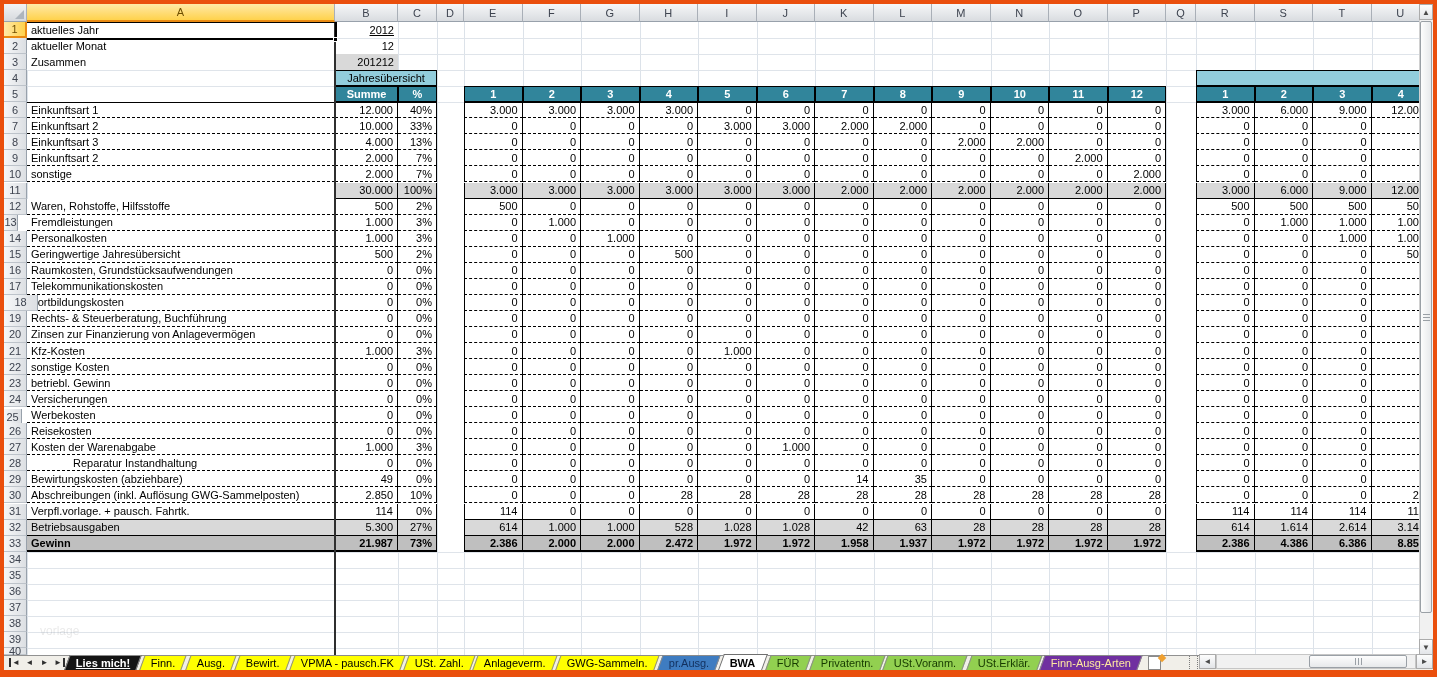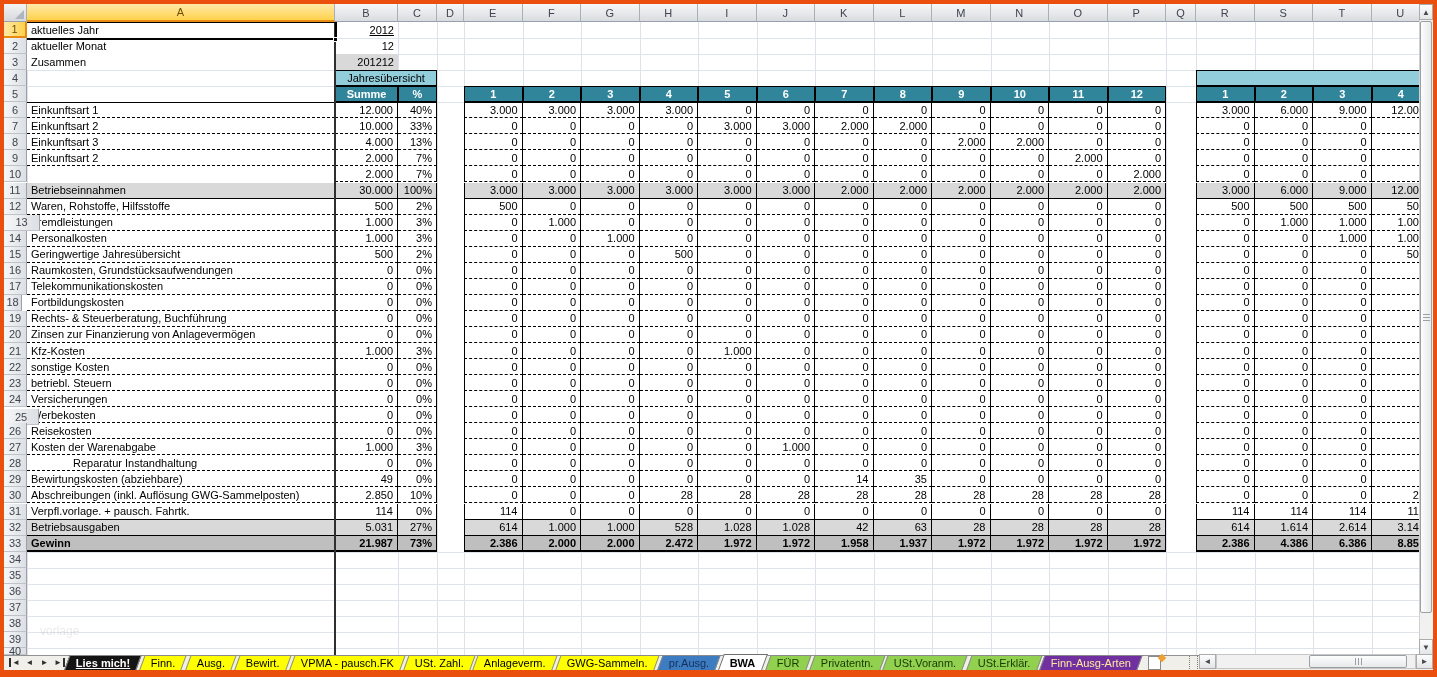--- a/index.html
+++ b/index.html
@@ -187,39 +187,39 @@
     <div class="abs cell num" style="left: 815px; top: 150.4px; width: 58.5px; height: 16.05px; background: rgb(255, 255, 255); border-bottom: 1px dashed rgb(0, 0, 0); border-right: 1px solid rgb(0, 0, 0);">0</div>
     <div class="abs cell num" style="left: 873.5px; top: 150.4px; width: 58.5px; height: 16.05px; background: rgb(255, 255, 255); border-bottom: 1px dashed rgb(0, 0, 0); border-right: 1px solid rgb(0, 0, 0);">0</div>
     <div class="abs cell num" style="left: 932px; top: 150.4px; width: 58.5px; height: 16.05px; background: rgb(255, 255, 255); border-bottom: 1px dashed rgb(0, 0, 0); border-right: 1px solid rgb(0, 0, 0);">0</div>
     <div class="abs cell num" style="left: 990.5px; top: 150.4px; width: 58.5px; height: 16.05px; background: rgb(255, 255, 255); border-bottom: 1px dashed rgb(0, 0, 0); border-right: 1px solid rgb(0, 0, 0);">0</div>
     <div class="abs cell num" style="left: 1049px; top: 150.4px; width: 58.5px; height: 16.05px; background: rgb(255, 255, 255); border-bottom: 1px dashed rgb(0, 0, 0); border-right: 1px solid rgb(0, 0, 0);">2.000</div>
     <div class="abs cell num" style="left: 1107.5px; top: 150.4px; width: 58.5px; height: 16.05px; background: rgb(255, 255, 255); border-bottom: 1px dashed rgb(0, 0, 0); border-right: 1px solid rgb(0, 0, 0);">0</div>
     <div class="abs cell num" style="left: 1196px; top: 150.4px; width: 58.5px; height: 16.05px; background: rgb(255, 255, 255); border-bottom: 1px dashed rgb(0, 0, 0); border-right: 1px solid rgb(0, 0, 0); border-left: 1px solid rgb(0, 0, 0);">0</div>
     <div class="abs cell num" style="left: 1254.5px; top: 150.4px; width: 58.5px; height: 16.05px; background: rgb(255, 255, 255); border-bottom: 1px dashed rgb(0, 0, 0); border-right: 1px solid rgb(0, 0, 0);">0</div>
     <div class="abs cell num" style="left: 1313px; top: 150.4px; width: 58.5px; height: 16.05px; background: rgb(255, 255, 255); border-bottom: 1px dashed rgb(0, 0, 0); border-right: 1px solid rgb(0, 0, 0);">0</div>
     <div class="abs cell num" style="left: 1371.5px; top: 150.4px; width: 58.5px; height: 16.05px; background: rgb(255, 255, 255); border-bottom: 1px dashed rgb(0, 0, 0); border-right: 1px solid rgb(0, 0, 0);">0</div>
+    <div class="abs cell lbl" style="left: 27px; top: 166.45px; width: 308px; height: 16.05px; background: rgb(255, 255, 255); border-bottom: 1px dashed rgb(0, 0, 0);">sonstige</div>
     <div class="abs cell num" style="left: 335px; top: 166.45px; width: 63px; height: 16.05px; background: rgb(255, 255, 255); border-bottom: 1px dashed rgb(0, 0, 0); border-left: 1px solid rgb(0, 0, 0); border-right: 1px solid rgb(0, 0, 0);">2.000</div>
     <div class="abs cell num" style="left: 398px; top: 166.45px; width: 39px; height: 16.05px; background: rgb(255, 255, 255); border-bottom: 1px dashed rgb(0, 0, 0); border-right: 1px solid rgb(0, 0, 0);">7%</div>
     <div class="abs cell num" style="left: 464px; top: 166.45px; width: 58.5px; height: 16.05px; background: rgb(255, 255, 255); border-bottom: 1px dashed rgb(0, 0, 0); border-right: 1px solid rgb(0, 0, 0); border-left: 1px solid rgb(0, 0, 0);">0</div>
     <div class="abs cell num" style="left: 522.5px; top: 166.45px; width: 58.5px; height: 16.05px; background: rgb(255, 255, 255); border-bottom: 1px dashed rgb(0, 0, 0); border-right: 1px solid rgb(0, 0, 0);">0</div>
     <div class="abs cell num" style="left: 581px; top: 166.45px; width: 58.5px; height: 16.05px; background: rgb(255, 255, 255); border-bottom: 1px dashed rgb(0, 0, 0); border-right: 1px solid rgb(0, 0, 0);">0</div>
     <div class="abs cell num" style="left: 639.5px; top: 166.45px; width: 58.5px; height: 16.05px; background: rgb(255, 255, 255); border-bottom: 1px dashed rgb(0, 0, 0); border-right: 1px solid rgb(0, 0, 0);">0</div>
     <div class="abs cell num" style="left: 698px; top: 166.45px; width: 58.5px; height: 16.05px; background: rgb(255, 255, 255); border-bottom: 1px dashed rgb(0, 0, 0); border-right: 1px solid rgb(0, 0, 0);">0</div>
     <div class="abs cell num" style="left: 756.5px; top: 166.45px; width: 58.5px; height: 16.05px; background: rgb(255, 255, 255); border-bottom: 1px dashed rgb(0, 0, 0); border-right: 1px solid rgb(0, 0, 0);">0</div>
     <div class="abs cell num" style="left: 815px; top: 166.45px; width: 58.5px; height: 16.05px; background: rgb(255, 255, 255); border-bottom: 1px dashed rgb(0, 0, 0); border-right: 1px solid rgb(0, 0, 0);">0</div>
     <div class="abs cell num" style="left: 873.5px; top: 166.45px; width: 58.5px; height: 16.05px; background: rgb(255, 255, 255); border-bottom: 1px dashed rgb(0, 0, 0); border-right: 1px solid rgb(0, 0, 0);">0</div>
     <div class="abs cell num" style="left: 932px; top: 166.45px; width: 58.5px; height: 16.05px; background: rgb(255, 255, 255); border-bottom: 1px dashed rgb(0, 0, 0); border-right: 1px solid rgb(0, 0, 0);">0</div>
     <div class="abs cell num" style="left: 990.5px; top: 166.45px; width: 58.5px; height: 16.05px; background: rgb(255, 255, 255); border-bottom: 1px dashed rgb(0, 0, 0); border-right: 1px solid rgb(0, 0, 0);">0</div>
     <div class="abs cell num" style="left: 1049px; top: 166.45px; width: 58.5px; height: 16.05px; background: rgb(255, 255, 255); border-bottom: 1px dashed rgb(0, 0, 0); border-right: 1px solid rgb(0, 0, 0);">0</div>
     <div class="abs cell num" style="left: 1107.5px; top: 166.45px; width: 58.5px; height: 16.05px; background: rgb(255, 255, 255); border-bottom: 1px dashed rgb(0, 0, 0); border-right: 1px solid rgb(0, 0, 0);">2.000</div>
     <div class="abs cell num" style="left: 1196px; top: 166.45px; width: 58.5px; height: 16.05px; background: rgb(255, 255, 255); border-bottom: 1px dashed rgb(0, 0, 0); border-right: 1px solid rgb(0, 0, 0); border-left: 1px solid rgb(0, 0, 0);">0</div>
     <div class="abs cell num" style="left: 1254.5px; top: 166.45px; width: 58.5px; height: 16.05px; background: rgb(255, 255, 255); border-bottom: 1px dashed rgb(0, 0, 0); border-right: 1px solid rgb(0, 0, 0);">0</div>
     <div class="abs cell num" style="left: 1313px; top: 166.45px; width: 58.5px; height: 16.05px; background: rgb(255, 255, 255); border-bottom: 1px dashed rgb(0, 0, 0); border-right: 1px solid rgb(0, 0, 0);">0</div>
     <div class="abs cell num" style="left: 1371.5px; top: 166.45px; width: 58.5px; height: 16.05px; background: rgb(255, 255, 255); border-bottom: 1px dashed rgb(0, 0, 0); border-right: 1px solid rgb(0, 0, 0);">0</div>
-    <div class="abs cell lbl" style="left: 27px; top: 182.5px; width: 308px; height: 16.05px; background: rgb(217, 217, 217); border-bottom: 1px solid rgb(0, 0, 0);">Betriebseinnahmen</div>
     <div class="abs cell num" style="left: 335px; top: 182.5px; width: 63px; height: 16.05px; background: rgb(217, 217, 217); border-bottom: 1px solid rgb(0, 0, 0); border-left: 1px solid rgb(0, 0, 0); border-right: 1px solid rgb(0, 0, 0);">30.000</div>
     <div class="abs cell num" style="left: 398px; top: 182.5px; width: 39px; height: 16.05px; background: rgb(217, 217, 217); border-bottom: 1px solid rgb(0, 0, 0); border-right: 1px solid rgb(0, 0, 0);">100%</div>
     <div class="abs cell num" style="left: 464px; top: 182.5px; width: 58.5px; height: 16.05px; background: rgb(217, 217, 217); border-bottom: 1px solid rgb(0, 0, 0); border-right: 1px solid rgb(0, 0, 0); border-left: 1px solid rgb(0, 0, 0);">3.000</div>
     <div class="abs cell num" style="left: 522.5px; top: 182.5px; width: 58.5px; height: 16.05px; background: rgb(217, 217, 217); border-bottom: 1px solid rgb(0, 0, 0); border-right: 1px solid rgb(0, 0, 0);">3.000</div>
     <div class="abs cell num" style="left: 581px; top: 182.5px; width: 58.5px; height: 16.05px; background: rgb(217, 217, 217); border-bottom: 1px solid rgb(0, 0, 0); border-right: 1px solid rgb(0, 0, 0);">3.000</div>
     <div class="abs cell num" style="left: 639.5px; top: 182.5px; width: 58.5px; height: 16.05px; background: rgb(217, 217, 217); border-bottom: 1px solid rgb(0, 0, 0); border-right: 1px solid rgb(0, 0, 0);">3.000</div>
     <div class="abs cell num" style="left: 698px; top: 182.5px; width: 58.5px; height: 16.05px; background: rgb(217, 217, 217); border-bottom: 1px solid rgb(0, 0, 0); border-right: 1px solid rgb(0, 0, 0);">3.000</div>
     <div class="abs cell num" style="left: 756.5px; top: 182.5px; width: 58.5px; height: 16.05px; background: rgb(217, 217, 217); border-bottom: 1px solid rgb(0, 0, 0); border-right: 1px solid rgb(0, 0, 0);">3.000</div>
     <div class="abs cell num" style="left: 815px; top: 182.5px; width: 58.5px; height: 16.05px; background: rgb(217, 217, 217); border-bottom: 1px solid rgb(0, 0, 0); border-right: 1px solid rgb(0, 0, 0);">2.000</div>
     <div class="abs cell num" style="left: 873.5px; top: 182.5px; width: 58.5px; height: 16.05px; background: rgb(217, 217, 217); border-bottom: 1px solid rgb(0, 0, 0); border-right: 1px solid rgb(0, 0, 0);">2.000</div>
@@ -433,21 +433,21 @@
     <div class="abs cell num" style="left: 815px; top: 359.05px; width: 58.5px; height: 16.05px; background: rgb(255, 255, 255); border-bottom: 1px dashed rgb(0, 0, 0); border-right: 1px solid rgb(0, 0, 0);">0</div>
     <div class="abs cell num" style="left: 873.5px; top: 359.05px; width: 58.5px; height: 16.05px; background: rgb(255, 255, 255); border-bottom: 1px dashed rgb(0, 0, 0); border-right: 1px solid rgb(0, 0, 0);">0</div>
     <div class="abs cell num" style="left: 932px; top: 359.05px; width: 58.5px; height: 16.05px; background: rgb(255, 255, 255); border-bottom: 1px dashed rgb(0, 0, 0); border-right: 1px solid rgb(0, 0, 0);">0</div>
     <div class="abs cell num" style="left: 990.5px; top: 359.05px; width: 58.5px; height: 16.05px; background: rgb(255, 255, 255); border-bottom: 1px dashed rgb(0, 0, 0); border-right: 1px solid rgb(0, 0, 0);">0</div>
     <div class="abs cell num" style="left: 1049px; top: 359.05px; width: 58.5px; height: 16.05px; background: rgb(255, 255, 255); border-bottom: 1px dashed rgb(0, 0, 0); border-right: 1px solid rgb(0, 0, 0);">0</div>
     <div class="abs cell num" style="left: 1107.5px; top: 359.05px; width: 58.5px; height: 16.05px; background: rgb(255, 255, 255); border-bottom: 1px dashed rgb(0, 0, 0); border-right: 1px solid rgb(0, 0, 0);">0</div>
     <div class="abs cell num" style="left: 1196px; top: 359.05px; width: 58.5px; height: 16.05px; background: rgb(255, 255, 255); border-bottom: 1px dashed rgb(0, 0, 0); border-right: 1px solid rgb(0, 0, 0); border-left: 1px solid rgb(0, 0, 0);">0</div>
     <div class="abs cell num" style="left: 1254.5px; top: 359.05px; width: 58.5px; height: 16.05px; background: rgb(255, 255, 255); border-bottom: 1px dashed rgb(0, 0, 0); border-right: 1px solid rgb(0, 0, 0);">0</div>
     <div class="abs cell num" style="left: 1313px; top: 359.05px; width: 58.5px; height: 16.05px; background: rgb(255, 255, 255); border-bottom: 1px dashed rgb(0, 0, 0); border-right: 1px solid rgb(0, 0, 0);">0</div>
     <div class="abs cell num" style="left: 1371.5px; top: 359.05px; width: 58.5px; height: 16.05px; background: rgb(255, 255, 255); border-bottom: 1px dashed rgb(0, 0, 0); border-right: 1px solid rgb(0, 0, 0);">0</div>
-    <div class="abs cell lbl" style="left: 27px; top: 375.1px; width: 308px; height: 16.05px; background: rgb(255, 255, 255); border-bottom: 1px dashed rgb(0, 0, 0);">betriebl. Steuern</div>
+    <div class="abs cell lbl" style="left: 27px; top: 375.1px; width: 308px; height: 16.05px; background: rgb(255, 255, 255); border-bottom: 1px dashed rgb(0, 0, 0);">betriebl. Gewinn</div>
     <div class="abs cell num" style="left: 335px; top: 375.1px; width: 63px; height: 16.05px; background: rgb(255, 255, 255); border-bottom: 1px dashed rgb(0, 0, 0); border-left: 1px solid rgb(0, 0, 0); border-right: 1px solid rgb(0, 0, 0);">0</div>
     <div class="abs cell num" style="left: 398px; top: 375.1px; width: 39px; height: 16.05px; background: rgb(255, 255, 255); border-bottom: 1px dashed rgb(0, 0, 0); border-right: 1px solid rgb(0, 0, 0);">0%</div>
     <div class="abs cell num" style="left: 464px; top: 375.1px; width: 58.5px; height: 16.05px; background: rgb(255, 255, 255); border-bottom: 1px dashed rgb(0, 0, 0); border-right: 1px solid rgb(0, 0, 0); border-left: 1px solid rgb(0, 0, 0);">0</div>
     <div class="abs cell num" style="left: 522.5px; top: 375.1px; width: 58.5px; height: 16.05px; background: rgb(255, 255, 255); border-bottom: 1px dashed rgb(0, 0, 0); border-right: 1px solid rgb(0, 0, 0);">0</div>
     <div class="abs cell num" style="left: 581px; top: 375.1px; width: 58.5px; height: 16.05px; background: rgb(255, 255, 255); border-bottom: 1px dashed rgb(0, 0, 0); border-right: 1px solid rgb(0, 0, 0);">0</div>
     <div class="abs cell num" style="left: 639.5px; top: 375.1px; width: 58.5px; height: 16.05px; background: rgb(255, 255, 255); border-bottom: 1px dashed rgb(0, 0, 0); border-right: 1px solid rgb(0, 0, 0);">0</div>
     <div class="abs cell num" style="left: 698px; top: 375.1px; width: 58.5px; height: 16.05px; background: rgb(255, 255, 255); border-bottom: 1px dashed rgb(0, 0, 0); border-right: 1px solid rgb(0, 0, 0);">0</div>
     <div class="abs cell num" style="left: 756.5px; top: 375.1px; width: 58.5px; height: 16.05px; background: rgb(255, 255, 255); border-bottom: 1px dashed rgb(0, 0, 0); border-right: 1px solid rgb(0, 0, 0);">0</div>
     <div class="abs cell num" style="left: 815px; top: 375.1px; width: 58.5px; height: 16.05px; background: rgb(255, 255, 255); border-bottom: 1px dashed rgb(0, 0, 0); border-right: 1px solid rgb(0, 0, 0);">0</div>
     <div class="abs cell num" style="left: 873.5px; top: 375.1px; width: 58.5px; height: 16.05px; background: rgb(255, 255, 255); border-bottom: 1px dashed rgb(0, 0, 0); border-right: 1px solid rgb(0, 0, 0);">0</div>
@@ -605,21 +605,21 @@
     <div class="abs cell num" style="left: 873.5px; top: 503.5px; width: 58.5px; height: 16.05px; background: rgb(255, 255, 255); border-bottom: 1px solid rgb(0, 0, 0); border-right: 1px solid rgb(0, 0, 0);">0</div>
     <div class="abs cell num" style="left: 932px; top: 503.5px; width: 58.5px; height: 16.05px; background: rgb(255, 255, 255); border-bottom: 1px solid rgb(0, 0, 0); border-right: 1px solid rgb(0, 0, 0);">0</div>
     <div class="abs cell num" style="left: 990.5px; top: 503.5px; width: 58.5px; height: 16.05px; background: rgb(255, 255, 255); border-bottom: 1px solid rgb(0, 0, 0); border-right: 1px solid rgb(0, 0, 0);">0</div>
     <div class="abs cell num" style="left: 1049px; top: 503.5px; width: 58.5px; height: 16.05px; background: rgb(255, 255, 255); border-bottom: 1px solid rgb(0, 0, 0); border-right: 1px solid rgb(0, 0, 0);">0</div>
     <div class="abs cell num" style="left: 1107.5px; top: 503.5px; width: 58.5px; height: 16.05px; background: rgb(255, 255, 255); border-bottom: 1px solid rgb(0, 0, 0); border-right: 1px solid rgb(0, 0, 0);">0</div>
     <div class="abs cell num" style="left: 1196px; top: 503.5px; width: 58.5px; height: 16.05px; background: rgb(255, 255, 255); border-bottom: 1px solid rgb(0, 0, 0); border-right: 1px solid rgb(0, 0, 0); border-left: 1px solid rgb(0, 0, 0);">114</div>
     <div class="abs cell num" style="left: 1254.5px; top: 503.5px; width: 58.5px; height: 16.05px; background: rgb(255, 255, 255); border-bottom: 1px solid rgb(0, 0, 0); border-right: 1px solid rgb(0, 0, 0);">114</div>
     <div class="abs cell num" style="left: 1313px; top: 503.5px; width: 58.5px; height: 16.05px; background: rgb(255, 255, 255); border-bottom: 1px solid rgb(0, 0, 0); border-right: 1px solid rgb(0, 0, 0);">114</div>
     <div class="abs cell num" style="left: 1371.5px; top: 503.5px; width: 58.5px; height: 16.05px; background: rgb(255, 255, 255); border-bottom: 1px solid rgb(0, 0, 0); border-right: 1px solid rgb(0, 0, 0);">114</div>
     <div class="abs cell lbl" style="left: 27px; top: 519.55px; width: 308px; height: 16.05px; background: rgb(217, 217, 217); border-bottom: 1px solid rgb(0, 0, 0);">Betriebsausgaben</div>
-    <div class="abs cell num" style="left: 335px; top: 519.55px; width: 63px; height: 16.05px; background: rgb(217, 217, 217); border-bottom: 1px solid rgb(0, 0, 0); border-left: 1px solid rgb(0, 0, 0); border-right: 1px solid rgb(0, 0, 0);">5.031</div>
+    <div class="abs cell num" style="left: 335px; top: 519.55px; width: 63px; height: 16.05px; background: rgb(217, 217, 217); border-bottom: 1px solid rgb(0, 0, 0); border-left: 1px solid rgb(0, 0, 0); border-right: 1px solid rgb(0, 0, 0);">5.300</div>
     <div class="abs cell num" style="left: 398px; top: 519.55px; width: 39px; height: 16.05px; background: rgb(217, 217, 217); border-bottom: 1px solid rgb(0, 0, 0); border-right: 1px solid rgb(0, 0, 0);">27%</div>
     <div class="abs cell num" style="left: 464px; top: 519.55px; width: 58.5px; height: 16.05px; background: rgb(217, 217, 217); border-bottom: 1px solid rgb(0, 0, 0); border-right: 1px solid rgb(0, 0, 0); border-left: 1px solid rgb(0, 0, 0);">614</div>
     <div class="abs cell num" style="left: 522.5px; top: 519.55px; width: 58.5px; height: 16.05px; background: rgb(217, 217, 217); border-bottom: 1px solid rgb(0, 0, 0); border-right: 1px solid rgb(0, 0, 0);">1.000</div>
     <div class="abs cell num" style="left: 581px; top: 519.55px; width: 58.5px; height: 16.05px; background: rgb(217, 217, 217); border-bottom: 1px solid rgb(0, 0, 0); border-right: 1px solid rgb(0, 0, 0);">1.000</div>
     <div class="abs cell num" style="left: 639.5px; top: 519.55px; width: 58.5px; height: 16.05px; background: rgb(217, 217, 217); border-bottom: 1px solid rgb(0, 0, 0); border-right: 1px solid rgb(0, 0, 0);">528</div>
     <div class="abs cell num" style="left: 698px; top: 519.55px; width: 58.5px; height: 16.05px; background: rgb(217, 217, 217); border-bottom: 1px solid rgb(0, 0, 0); border-right: 1px solid rgb(0, 0, 0);">1.028</div>
     <div class="abs cell num" style="left: 756.5px; top: 519.55px; width: 58.5px; height: 16.05px; background: rgb(217, 217, 217); border-bottom: 1px solid rgb(0, 0, 0); border-right: 1px solid rgb(0, 0, 0);">1.028</div>
     <div class="abs cell num" style="left: 815px; top: 519.55px; width: 58.5px; height: 16.05px; background: rgb(217, 217, 217); border-bottom: 1px solid rgb(0, 0, 0); border-right: 1px solid rgb(0, 0, 0);">42</div>
     <div class="abs cell num" style="left: 873.5px; top: 519.55px; width: 58.5px; height: 16.05px; background: rgb(217, 217, 217); border-bottom: 1px solid rgb(0, 0, 0); border-right: 1px solid rgb(0, 0, 0);">63</div>
     <div class="abs cell num" style="left: 932px; top: 519.55px; width: 58.5px; height: 16.05px; background: rgb(217, 217, 217); border-bottom: 1px solid rgb(0, 0, 0); border-right: 1px solid rgb(0, 0, 0);">28</div>
@@ -682,33 +682,33 @@
     <div class="abs hdr rowhdr" style="left: 4px; top: 54.1px; width: 23px; height: 16.05px;">3</div>
     <div class="abs hdr rowhdr" style="left: 4px; top: 70.15px; width: 23px; height: 16.05px;">4</div>
     <div class="abs hdr rowhdr" style="left: 4px; top: 86.2px; width: 23px; height: 16.05px;">5</div>
     <div class="abs hdr rowhdr" style="left: 4px; top: 102.25px; width: 23px; height: 16.05px;">6</div>
     <div class="abs hdr rowhdr" style="left: 4px; top: 118.3px; width: 23px; height: 16.05px;">7</div>
     <div class="abs hdr rowhdr" style="left: 4px; top: 134.35px; width: 23px; height: 16.05px;">8</div>
     <div class="abs hdr rowhdr" style="left: 4px; top: 150.4px; width: 23px; height: 16.05px;">9</div>
     <div class="abs hdr rowhdr" style="left: 4px; top: 166.45px; width: 23px; height: 16.05px;">10</div>
     <div class="abs hdr rowhdr" style="left: 4px; top: 182.5px; width: 23px; height: 16.05px;">11</div>
     <div class="abs hdr rowhdr" style="left: 4px; top: 198.55px; width: 23px; height: 16.05px;">12</div>
-    <div class="abs hdr rowhdr" style="left: 4px; top: 214.6px; width: 36px; height: 16.05px;">13</div>
+    <div class="abs hdr rowhdr" style="left: 4px; top: 214.6px; width: 14px; height: 16.05px;">13</div>
     <div class="abs hdr rowhdr" style="left: 4px; top: 230.65px; width: 23px; height: 16.05px;">14</div>
     <div class="abs hdr rowhdr" style="left: 4px; top: 246.7px; width: 23px; height: 16.05px;">15</div>
     <div class="abs hdr rowhdr" style="left: 4px; top: 262.75px; width: 23px; height: 16.05px;">16</div>
     <div class="abs hdr rowhdr" style="left: 4px; top: 278.8px; width: 23px; height: 16.05px;">17</div>
-    <div class="abs hdr rowhdr" style="left: 4px; top: 294.85px; width: 18px; height: 16.05px;">18</div>
+    <div class="abs hdr rowhdr" style="left: 4px; top: 294.85px; width: 34px; height: 16.05px;">18</div>
     <div class="abs hdr rowhdr" style="left: 4px; top: 310.9px; width: 23px; height: 16.05px;">19</div>
     <div class="abs hdr rowhdr" style="left: 4px; top: 326.95px; width: 23px; height: 16.05px;">20</div>
     <div class="abs hdr rowhdr" style="left: 4px; top: 343px; width: 23px; height: 16.05px;">21</div>
     <div class="abs hdr rowhdr" style="left: 4px; top: 359.05px; width: 23px; height: 16.05px;">22</div>
     <div class="abs hdr rowhdr" style="left: 4px; top: 375.1px; width: 23px; height: 16.05px;">23</div>
     <div class="abs hdr rowhdr" style="left: 4px; top: 391.15px; width: 23px; height: 16.05px;">24</div>
-    <div class="abs hdr rowhdr" style="left: 4px; top: 409px; width: 35px; height: 16.05px;">25</div>
+    <div class="abs hdr rowhdr" style="left: 4px; top: 409px; width: 18px; height: 16.05px;">25</div>
     <div class="abs hdr rowhdr" style="left: 4px; top: 423.25px; width: 23px; height: 16.05px;">26</div>
     <div class="abs hdr rowhdr" style="left: 4px; top: 439.3px; width: 23px; height: 16.05px;">27</div>
     <div class="abs hdr rowhdr" style="left: 4px; top: 455.35px; width: 23px; height: 16.05px;">28</div>
     <div class="abs hdr rowhdr" style="left: 4px; top: 471.4px; width: 23px; height: 16.05px;">29</div>
     <div class="abs hdr rowhdr" style="left: 4px; top: 487.45px; width: 23px; height: 16.05px;">30</div>
     <div class="abs hdr rowhdr" style="left: 4px; top: 503.5px; width: 23px; height: 16.05px;">31</div>
     <div class="abs hdr rowhdr" style="left: 4px; top: 519.55px; width: 23px; height: 16.05px;">32</div>
     <div class="abs hdr rowhdr" style="left: 4px; top: 535.6px; width: 23px; height: 16.05px;">33</div>
     <div class="abs hdr rowhdr" style="left: 4px; top: 551.65px; width: 23px; height: 16.05px;">34</div>
     <div class="abs hdr rowhdr" style="left: 4px; top: 567.7px; width: 23px; height: 16.05px;">35</div>

